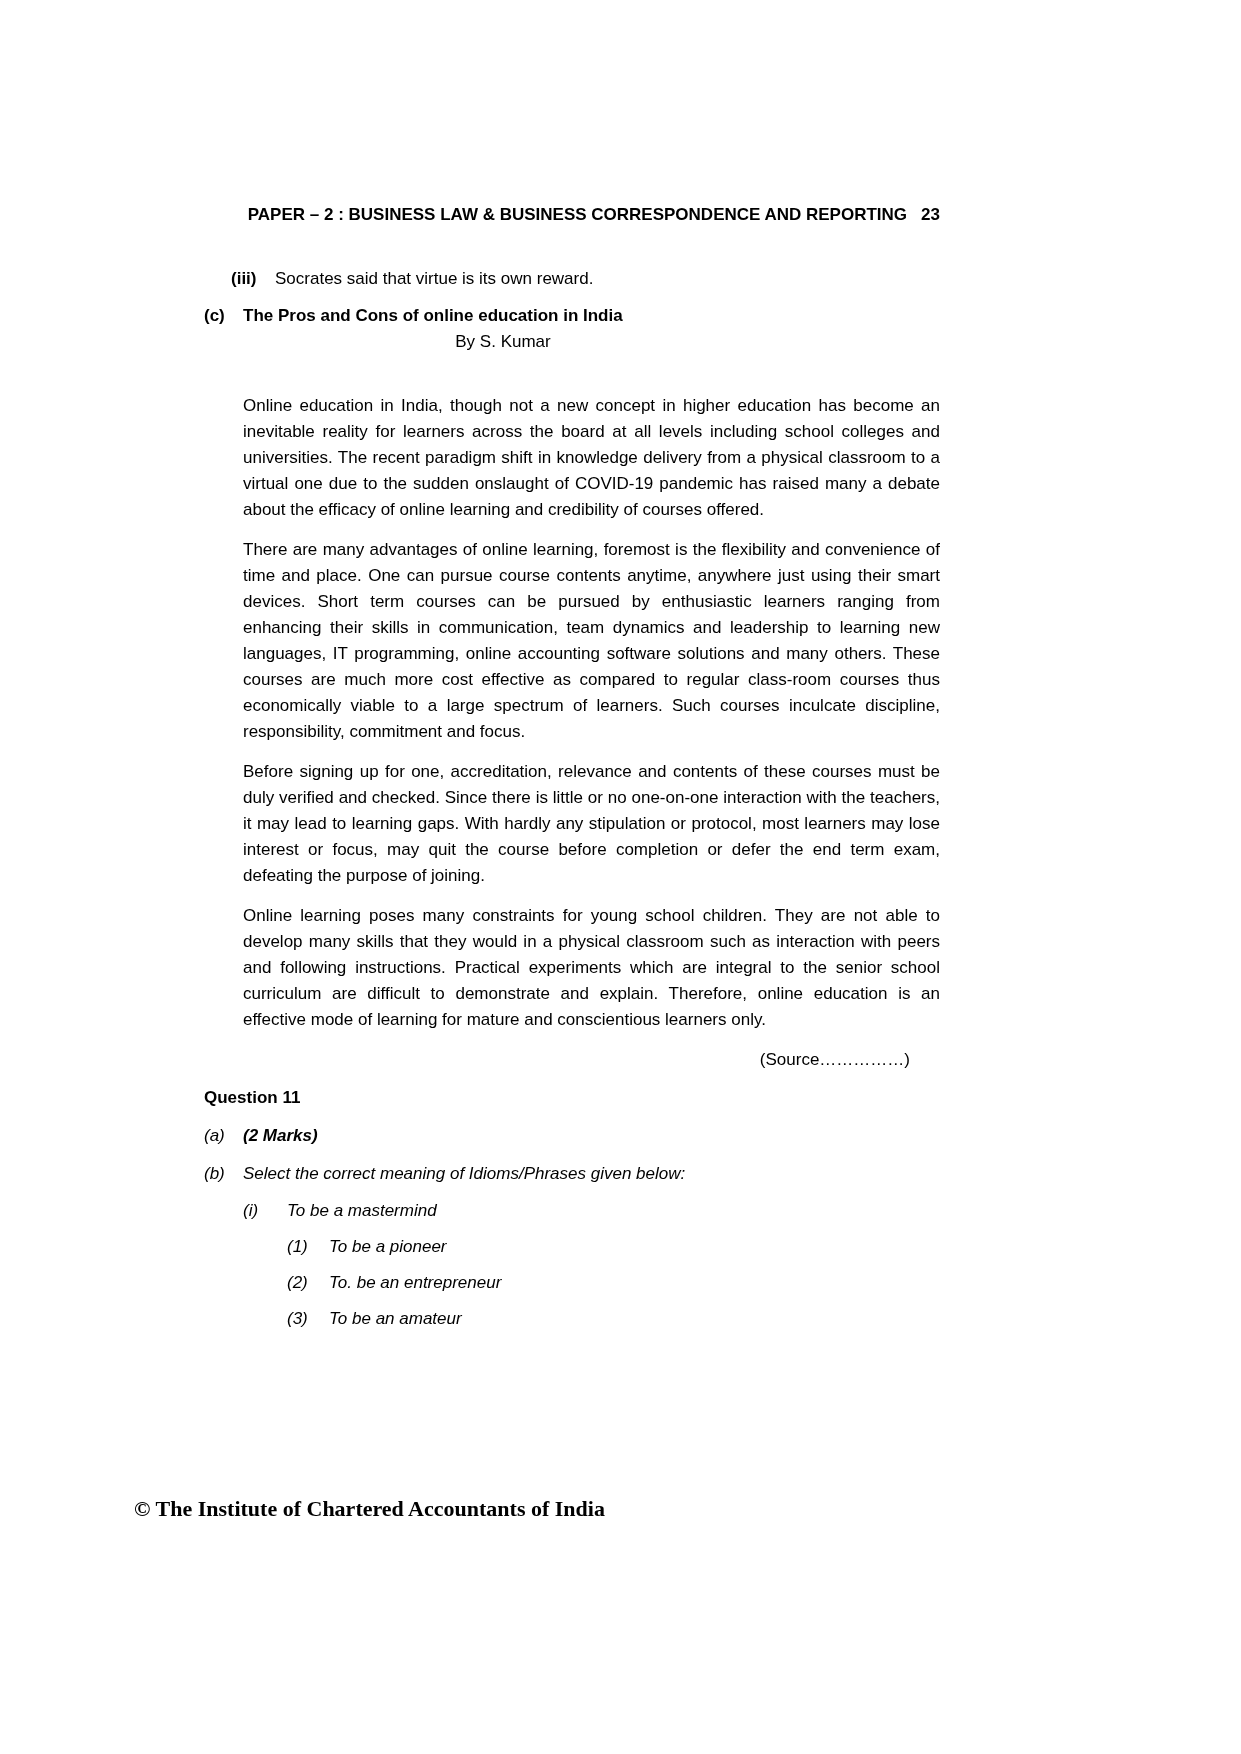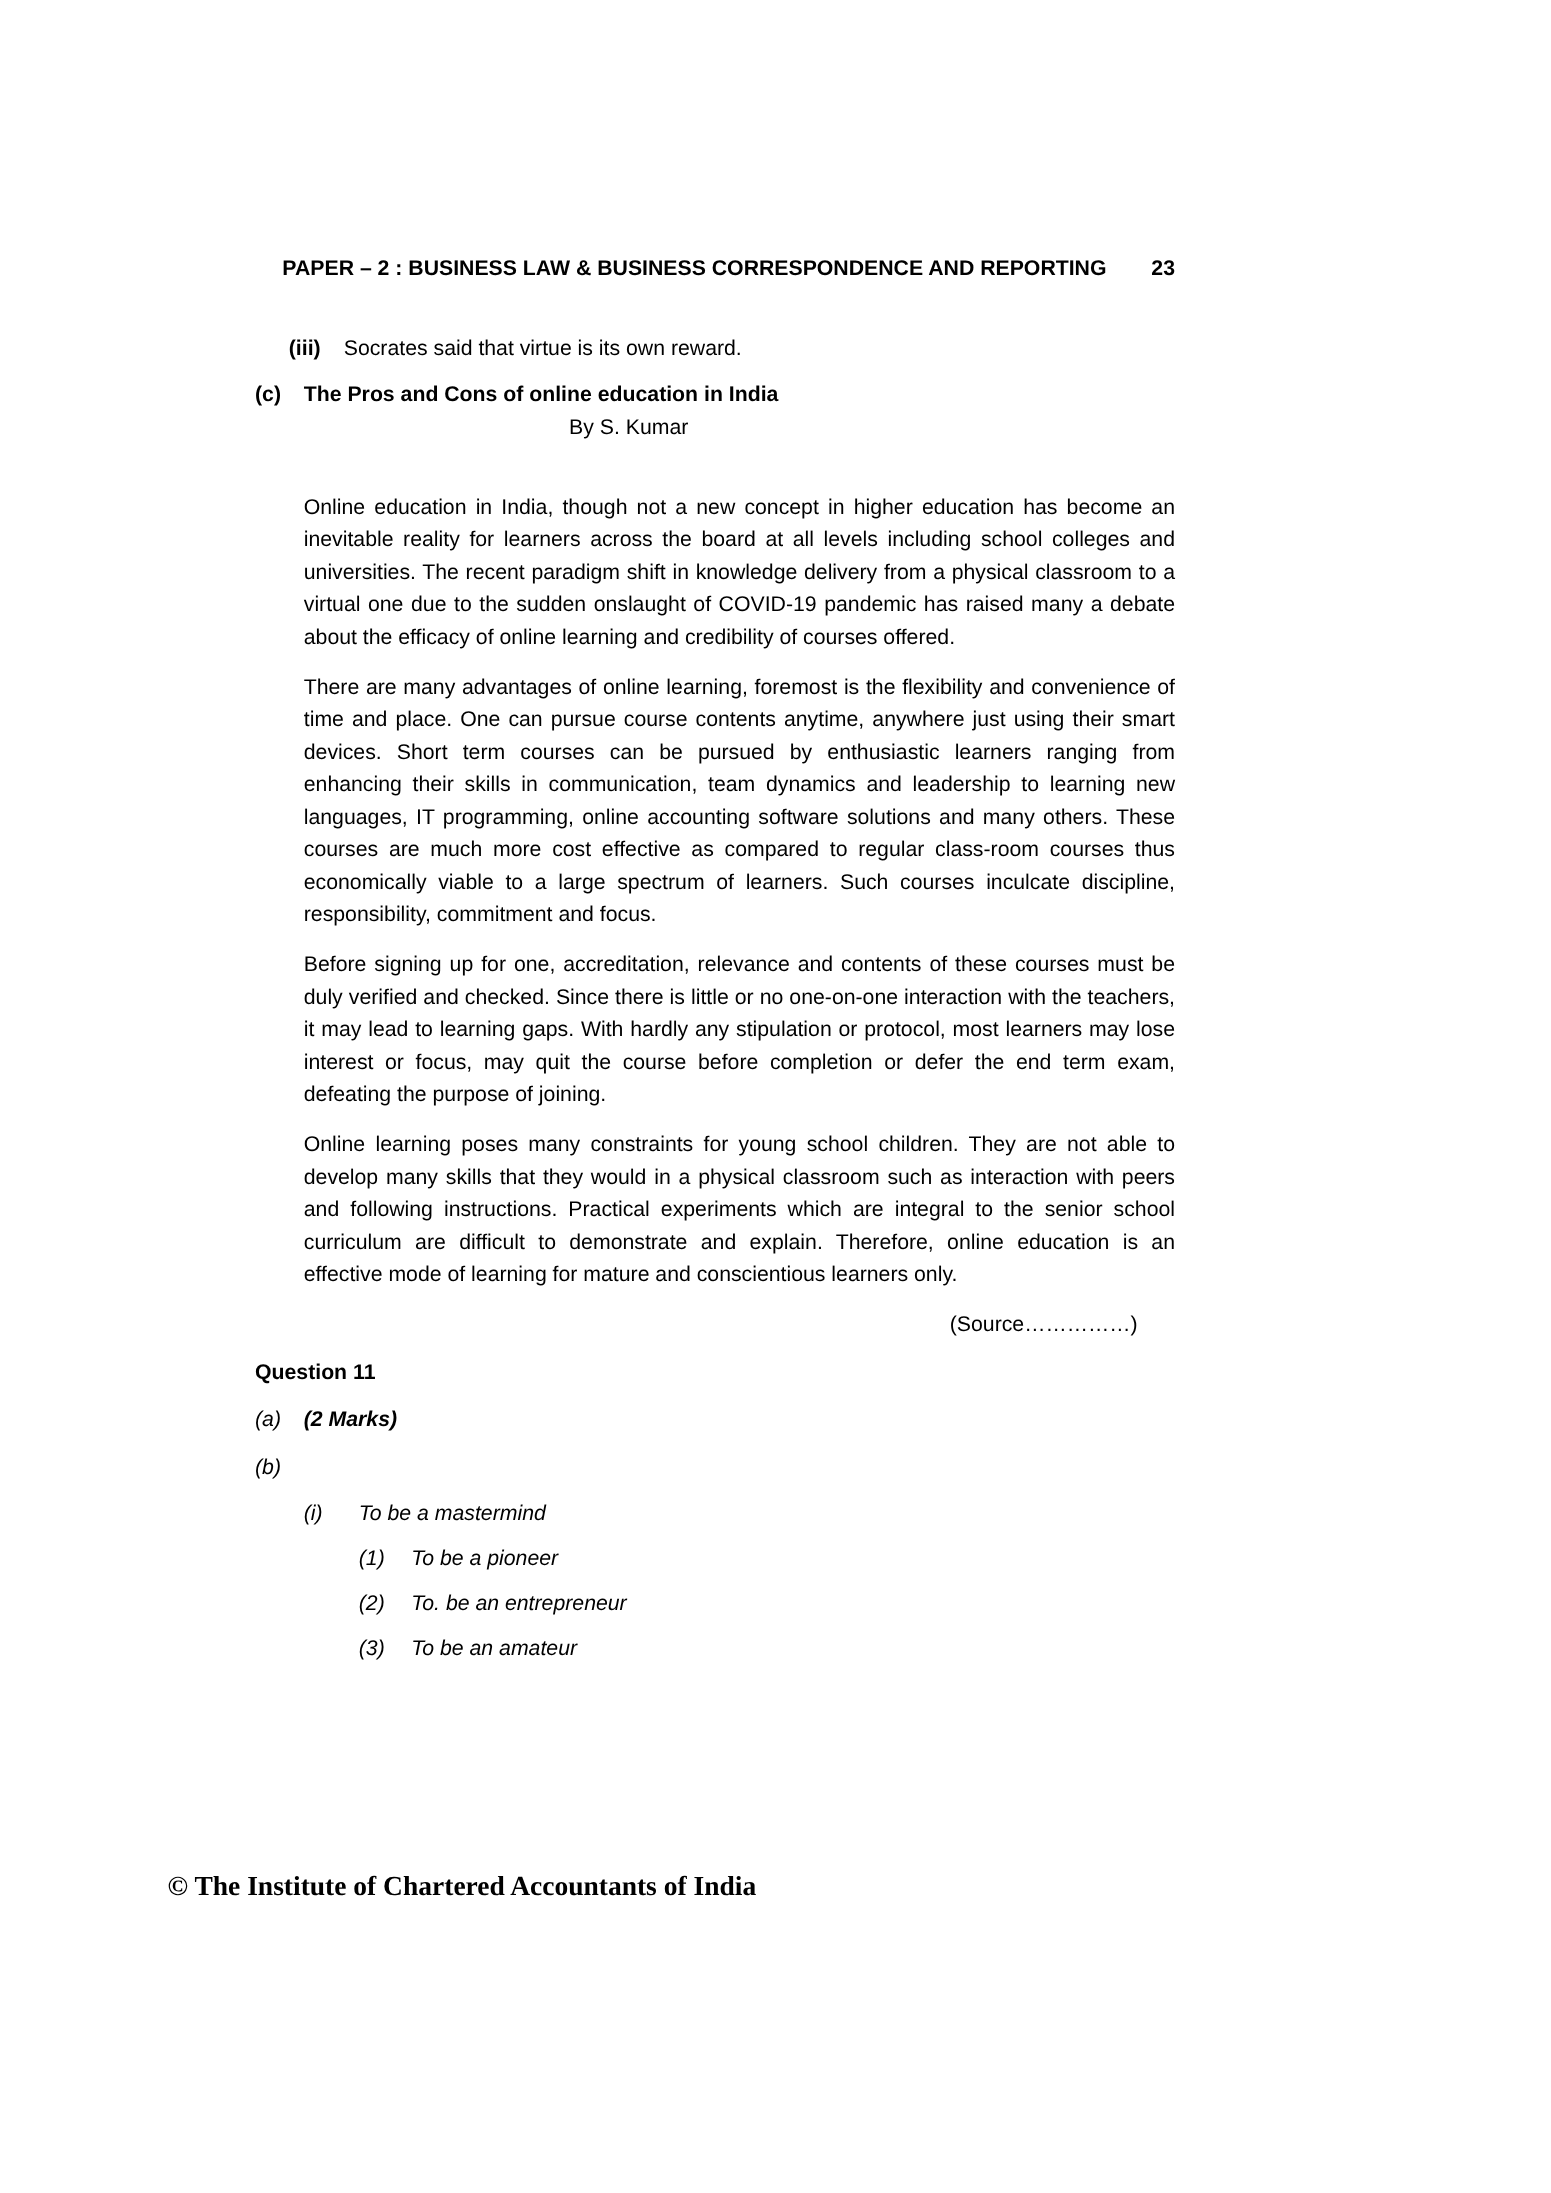--- a/index.html
+++ b/index.html
@@ -17,21 +17,21 @@
   }
   .page-header {
     position: absolute;
     top: 202px;
     left: 204px;
     width: 736px;
     display: flex;
     align-items: baseline;
     font-weight: bold;
   }
-  .header-title { flex: 1; text-align: center; }
+  .header-title { flex: 1; text-align: right; }
   .header-page-number { margin-left: 14px; }
 
   .content {
     position: absolute;
     top: 266px;
     left: 204px;
     width: 736px;
   }
   .row { display: flex; }
   .label { flex-shrink: 0; }
@@ -124,20 +124,21 @@
 
     <div class="question-title">Question 11</div>
 
     <div class="row row-a">
       <span class="label">(a)</span>
       <span class="marks">(2 Marks)</span>
     </div>
 
     <div class="row row-b">
       <span class="label">(b)</span>
+      <span>Select the correct meaning of Idioms/Phrases given below:</span>
     </div>
 
     <div class="row row-i">
       <span class="label">(i)</span>
       <span>To be a mastermind</span>
     </div>
 
     <div class="row option-row">
       <span class="label">(1)</span>
       <span>To be a pioneer</span>

